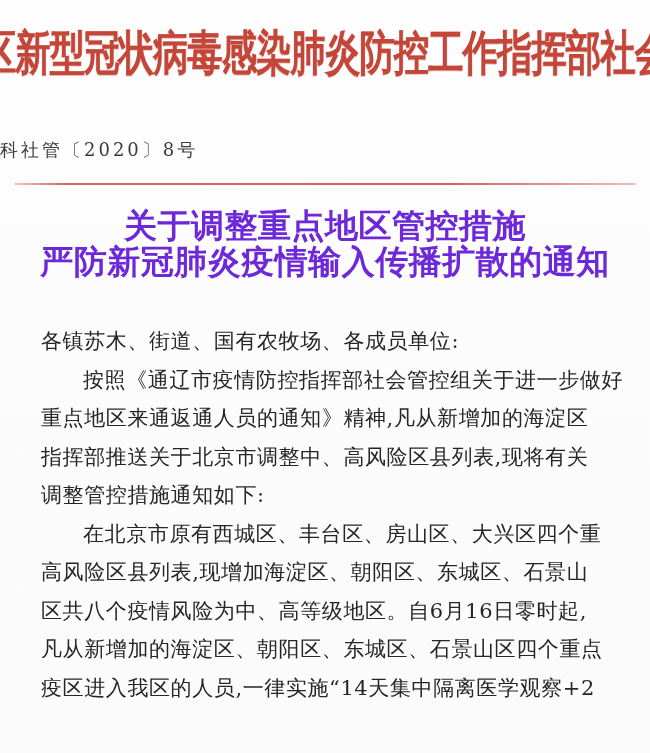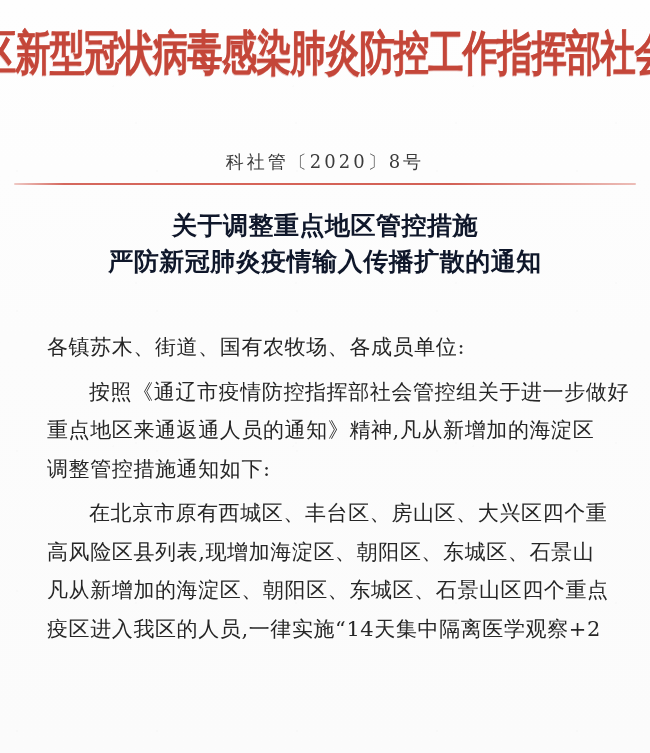--- a/index.html
+++ b/index.html
@@ -59,26 +59,25 @@
       -0.4px 0.3px 0 rgba(180,50,40,0.35);
     opacity: 0.93;
   }
 
   
   .doc-number {
     position: absolute;
     left: 0;
     right: 0;
     top: 138px;
-    text-align: center;
+    text-align: left;
     font-size: 18px;
     color: #3b3b3b;
     letter-spacing: 3px;
     font-family: "DejaVu Serif", serif;
-    margin-top: 12px;
   }
 
   
   .red-rule {
     position: absolute;
     left: 14px;
     right: 14px;
     top: 183px;
     height: 2px;
     background: linear-gradient(90deg,
@@ -91,23 +90,23 @@
   }
 
   
   .doc-title {
     position: absolute;
     left: 40px;
     right: 40px;
     top: 208px;
     text-align: center;
     font-weight: bold;
-    font-size: 25px;
+    font-size: 33px;
     line-height: 36px;
-    color: #0f172a;
+    color: #6d28d9;
     letter-spacing: 0.5px;
     font-family: "DejaVu Serif", serif;
   }
   .doc-title .tl {
     display: block;
     white-space: nowrap;
   }
 
   
   .body-text {
@@ -115,21 +114,21 @@
     left: 41px;
     right: 30px;
     top: 322px;
     font-size: 21px;
     line-height: 38.5px;
     color: #262626;
     font-family: "DejaVu Serif", serif;
     letter-spacing: 0.6px;
   }
   .para {
-    margin: 6px;
+    margin: 0;
     white-space: nowrap;
   }
   .para + .para {
     margin-top: 0;
   }
   .line {
     display: block;
     white-space: nowrap;
   }
   .indent {
@@ -158,24 +157,26 @@
 
   <div class="body-text">
 
     <p class="para">
       <span class="line">各镇苏木、街道、国有农牧场、各成员单位:</span>
     </p>
 
     <p class="para">
       <span class="line indent">按照《通辽市疫情防控指挥部社会管控组关于进一步做好</span>
       <span class="line">重点地区来通返通人员的通知》精神,凡从新增加的海淀区</span>
+      <span class="line">指挥部推送关于北京市调整中、高风险区县列表,现将有关</span>
       <span class="line">调整管控措施通知如下:</span>
     </p>
 
     <p class="para">
       <span class="line indent">在北京市原有西城区、丰台区、房山区、大兴区四个重</span>
       <span class="line">高风险区县列表,现增加海淀区、朝阳区、东城区、石景山</span>
+      <span class="line">区共八个疫情风险为中、高等级地区。自6月16日零时起,</span>
       <span class="line">凡从新增加的海淀区、朝阳区、东城区、石景山区四个重点</span>
       <span class="line">疫区进入我区的人员,一律实施“14天集中隔离医学观察+2</span>
     </p>
 
   </div>
 </div>
 
 </body></html>

